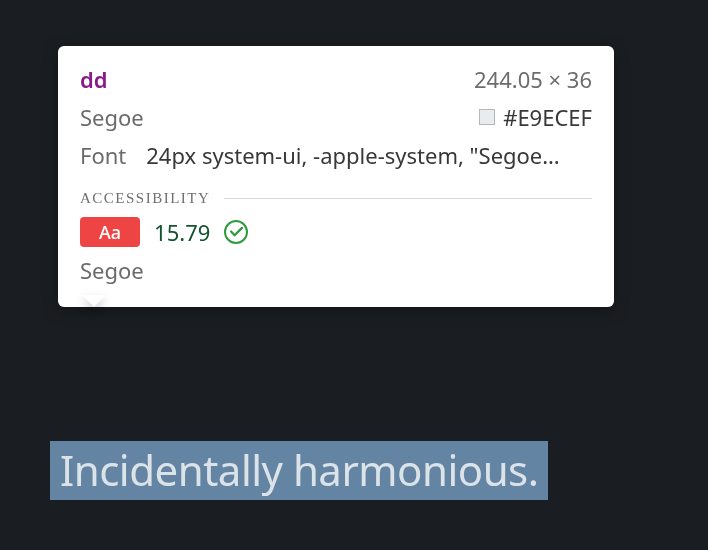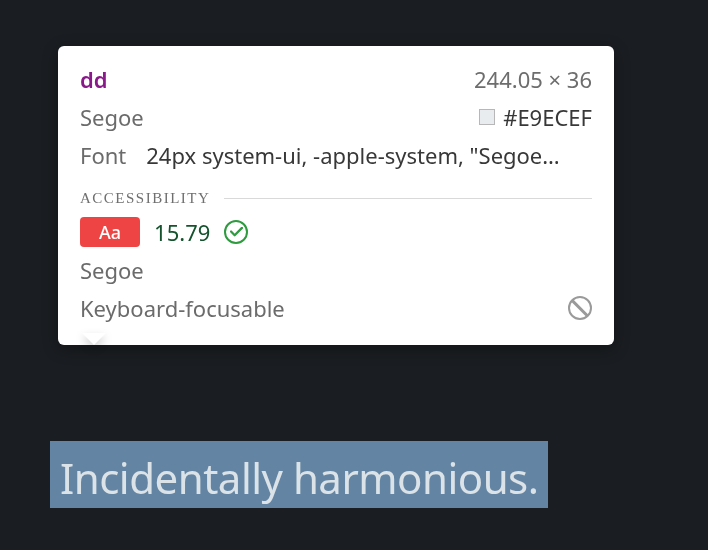--- a/index.html
+++ b/index.html
@@ -80,21 +80,21 @@
     content: ""; position: absolute; top: -12px; left: 0;
     border-left: 12px solid transparent;
     border-right: 12px solid transparent;
     border-top: 12px solid #fff;
     filter: drop-shadow(0 4px 4px rgba(0,0,0,0.2));
   }
   .highlight {
     position: absolute;
     top: 441px; left: 50px;
     background: #6385a3;
-    padding: 8px 10px 2px 10px;
+    padding: 0 10px 2px 10px;
   }
   .highlight-text {
     color: #dbe3e8;
     font-size: 42px;
     font-weight: 400;
     letter-spacing: -0.5px;
   }
 </style>
 </head>
 <body>
@@ -129,23 +129,19 @@
         <svg viewBox="0 0 14 11">
             <path d="M1 5 L5 9 L13 1" fill="none" stroke="#2e9b3f" stroke-width="2.5" stroke-linecap="round" stroke-linejoin="round"></path>
           </svg>
       </span>
     </span>
   </div>
   <div class="ttip-row">
     <span class="label">Segoe</span>
     <span class="value"></span>
   </div>
-  <div class="ttip-row">
-    <span class="label">Keyboard-focusable</span>
-    <span class="no-icon"></span>
-  </div>
 
   <div class="pointer"></div>
 </div>
 
 <div class="highlight">
   <span class="highlight-text">Incidentally harmonious.</span>
 </div>
 
 </body></html>

